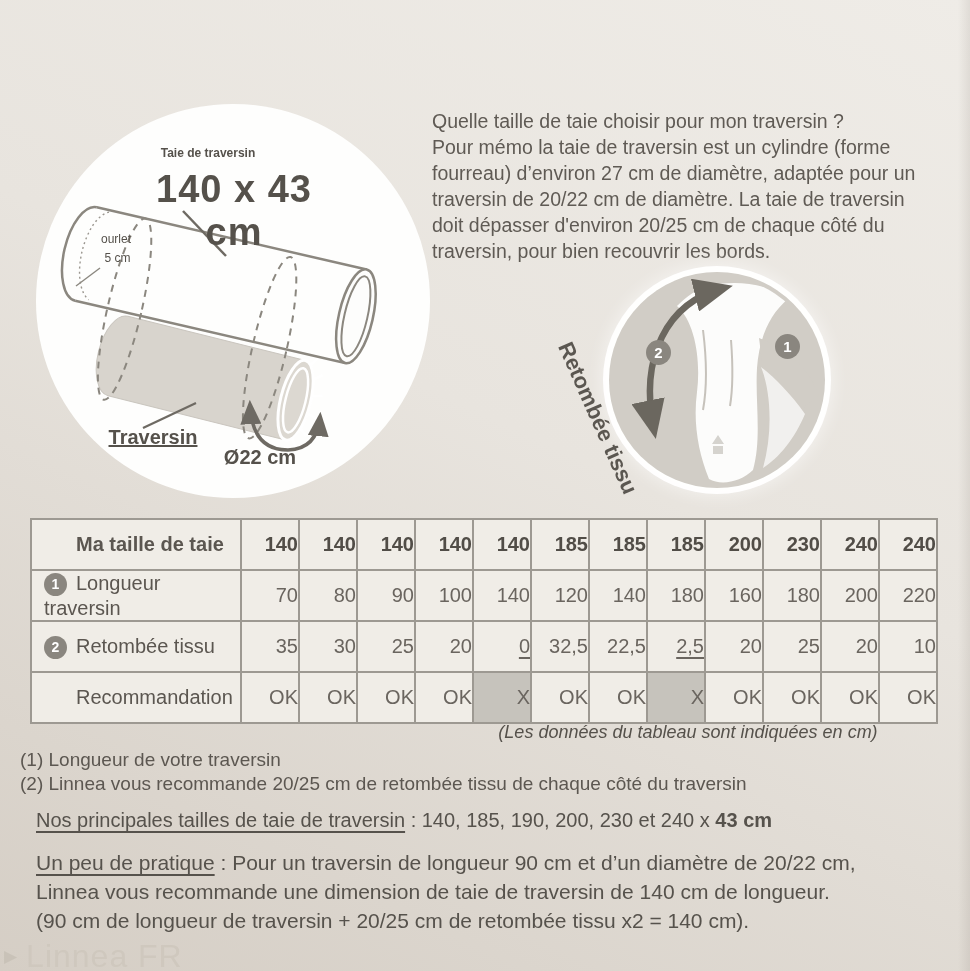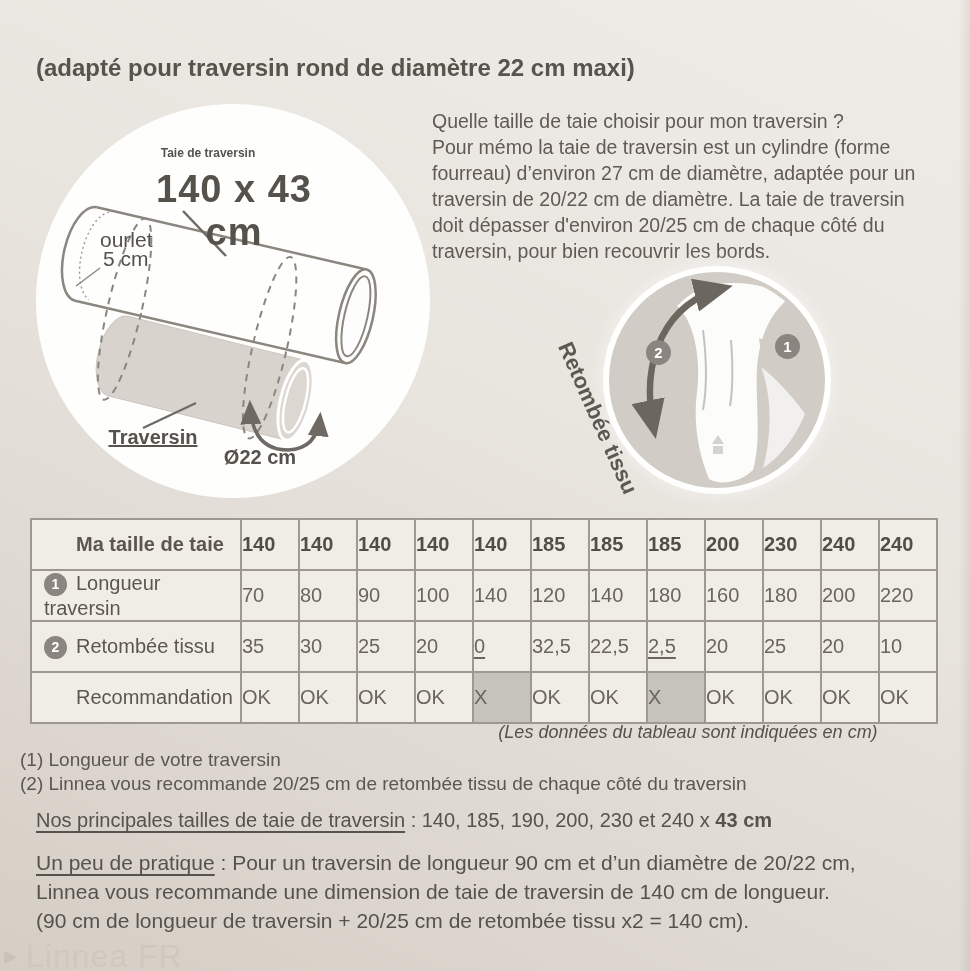--- a/index.html
+++ b/index.html
@@ -20,42 +20,42 @@
   .title{position:absolute;left:36px;top:18px;font-size:29px;font-weight:600;color:var(--ink);}
   .subtitle{position:absolute;left:36px;top:54px;font-size:24px;font-weight:600;color:var(--ink);}
 
   
   .circle-left{position:absolute;left:36px;top:104px;width:394px;height:394px;border-radius:50%;
     background:#FEFEFD;}
   .circle-left svg{position:absolute;left:0;top:0;}
   .dg-label{position:absolute;color:#55514B;text-align:center;}
   .lbl-taie{left:72px;top:42px;width:200px;font-size:12px;font-weight:bold;}
   .lbl-size{left:88px;top:64px;width:220px;font-size:38px;font-weight:bold;letter-spacing:1px;}
-  .lbl-ourlet{left:64px;top:126px;width:70px;font-size:21px;line-height:19px;text-align:left;}
+  .lbl-ourlet{left:45px;top:126px;width:70px;font-size:12px;line-height:19px;text-align:center;}
   .lbl-traversin{left:47px;top:322px;width:140px;font-size:20px;font-weight:bold;text-decoration:underline;}
   .lbl-diam{left:164px;top:342px;width:120px;font-size:20px;font-weight:bold;}
 
   
   .intro{position:absolute;left:432px;top:108px;width:500px;font-size:19.5px;line-height:26px;color:var(--body);}
 
   
   .circle-right{position:absolute;left:609px;top:272px;width:216px;height:216px;border-radius:50%;
     background:var(--circle-grey);
     box-shadow:0 0 0 6px rgba(255,255,255,.95),0 0 16px 9px rgba(255,255,255,.45);}
   .step-badge{position:absolute;width:25px;height:25px;border-radius:50%;background:var(--badge);
     color:#fff;font-size:15px;font-weight:bold;display:flex;align-items:center;justify-content:center;}
   .badge-2{left:37px;top:68px;}
   .badge-1{left:166px;top:62px;}
   .retombee-label{position:absolute;left:576px;top:338px;font-size:22px;font-weight:bold;color:#5B5751;
     transform:rotate(66deg);transform-origin:0 0;white-space:nowrap;}
 
   
   .size-table{position:absolute;left:30px;top:518px;border-collapse:collapse;table-layout:fixed;width:908px;}
   .size-table th,.size-table td{border:2px solid var(--table-border);background:var(--cell-bg);
-    font-size:20px;font-weight:normal;color:#6A655F;text-align:left;padding:0;height:49px;}
+    font-size:20px;font-weight:normal;color:#6A655F;text-align:right;padding:0;height:49px;}
   .size-table .head{font-weight:bold;color:#514D47;}
   .size-table .label-cell{text-align:left;padding-left:12px;color:#5B5650;}
   .size-table .label-cell .lbl{vertical-align:middle;}
   .size-table .label-cell .bold{font-weight:bold;}
   .size-table .badge{display:inline-flex;width:23px;height:23px;border-radius:50%;background:var(--badge);
     color:#fff;font-size:14px;font-weight:bold;align-items:center;justify-content:center;
     margin-right:9px;vertical-align:middle;}
   .size-table .badge-spacer{display:inline-block;width:32px;}
   .size-table .u{text-decoration:underline;text-underline-offset:4px;}
   .size-table .x{background:var(--cell-x-bg);}
@@ -72,21 +72,20 @@
 
   .watermark{position:absolute;left:4px;top:938px;font-size:32px;color:var(--watermark);
     letter-spacing:1px;display:flex;align-items:center;gap:8px;}
   .watermark .tri{font-size:17px;line-height:1;color:#C9C2B8;}
 </style>
 </head>
 <body>
 
 <div class="page">
 
-  <div class="subtitle">(adapté pour traversin rond de diamètre 22 cm maxi)</div>
 
   <div class="circle-left">
     <svg width="394" height="394" viewBox="0 0 394 394">
       <defs>
         <marker id="ah1" markerWidth="7" markerHeight="6" refX="5.5" refY="3" orient="auto-start-reverse">
           <path d="M0,0 L7,3 L0,6 Z" fill="#6E6A63"></path>
         </marker>
       </defs>
 
       <g transform="rotate(14 82 252)">

